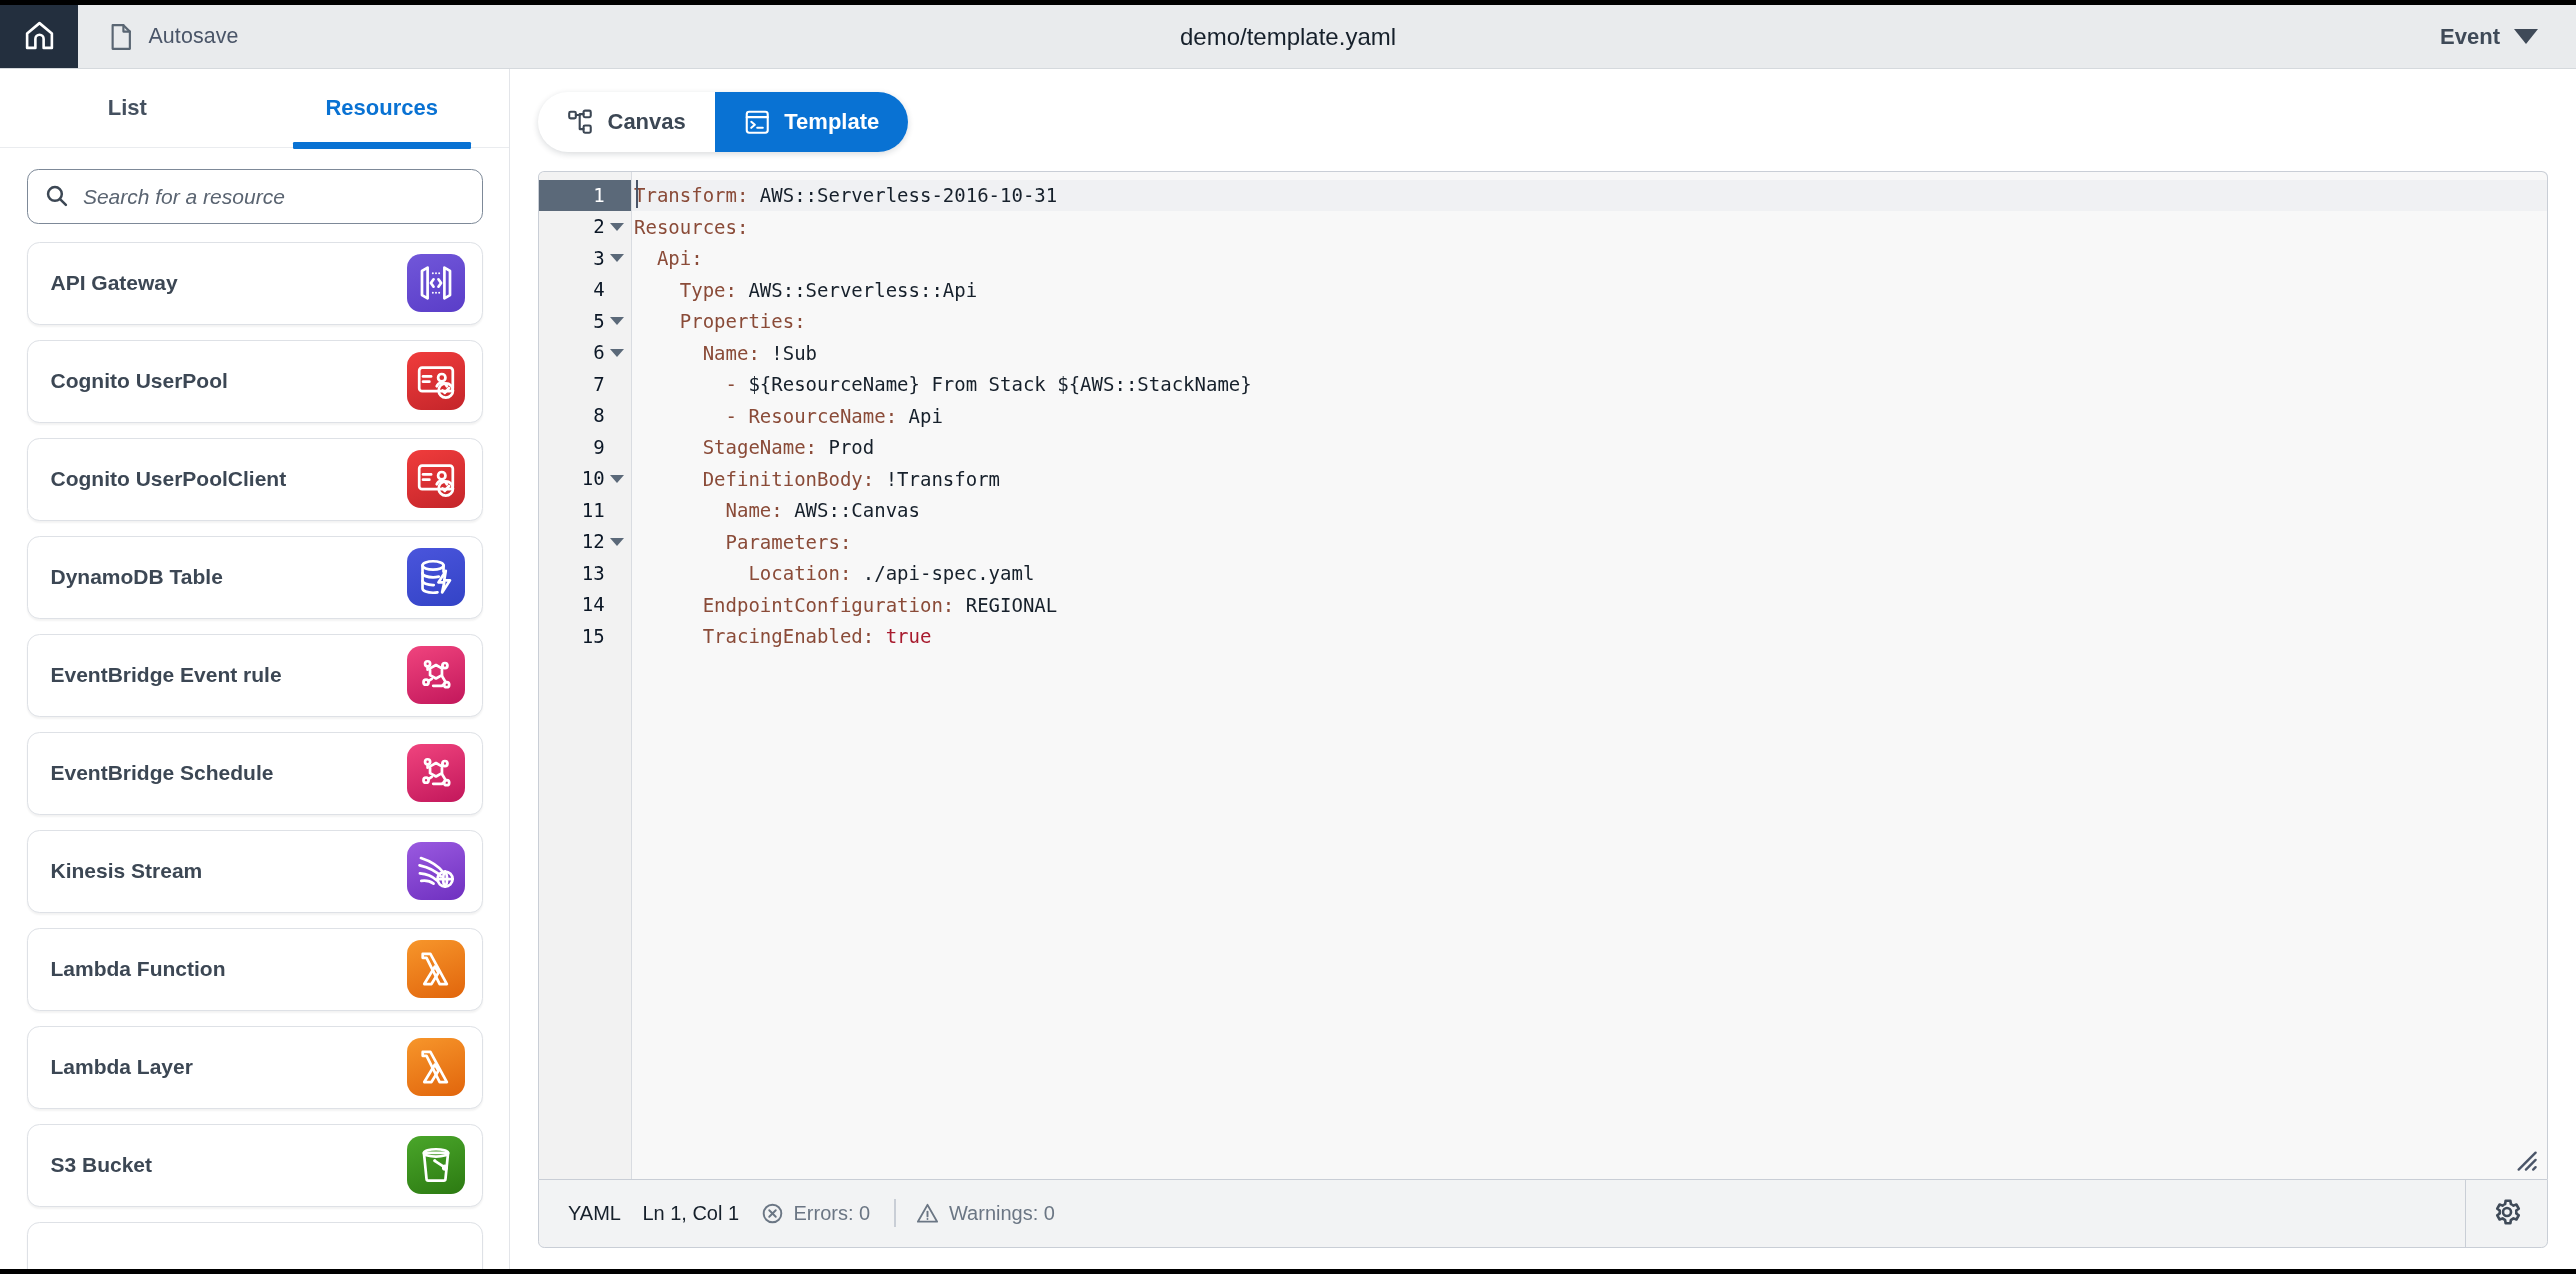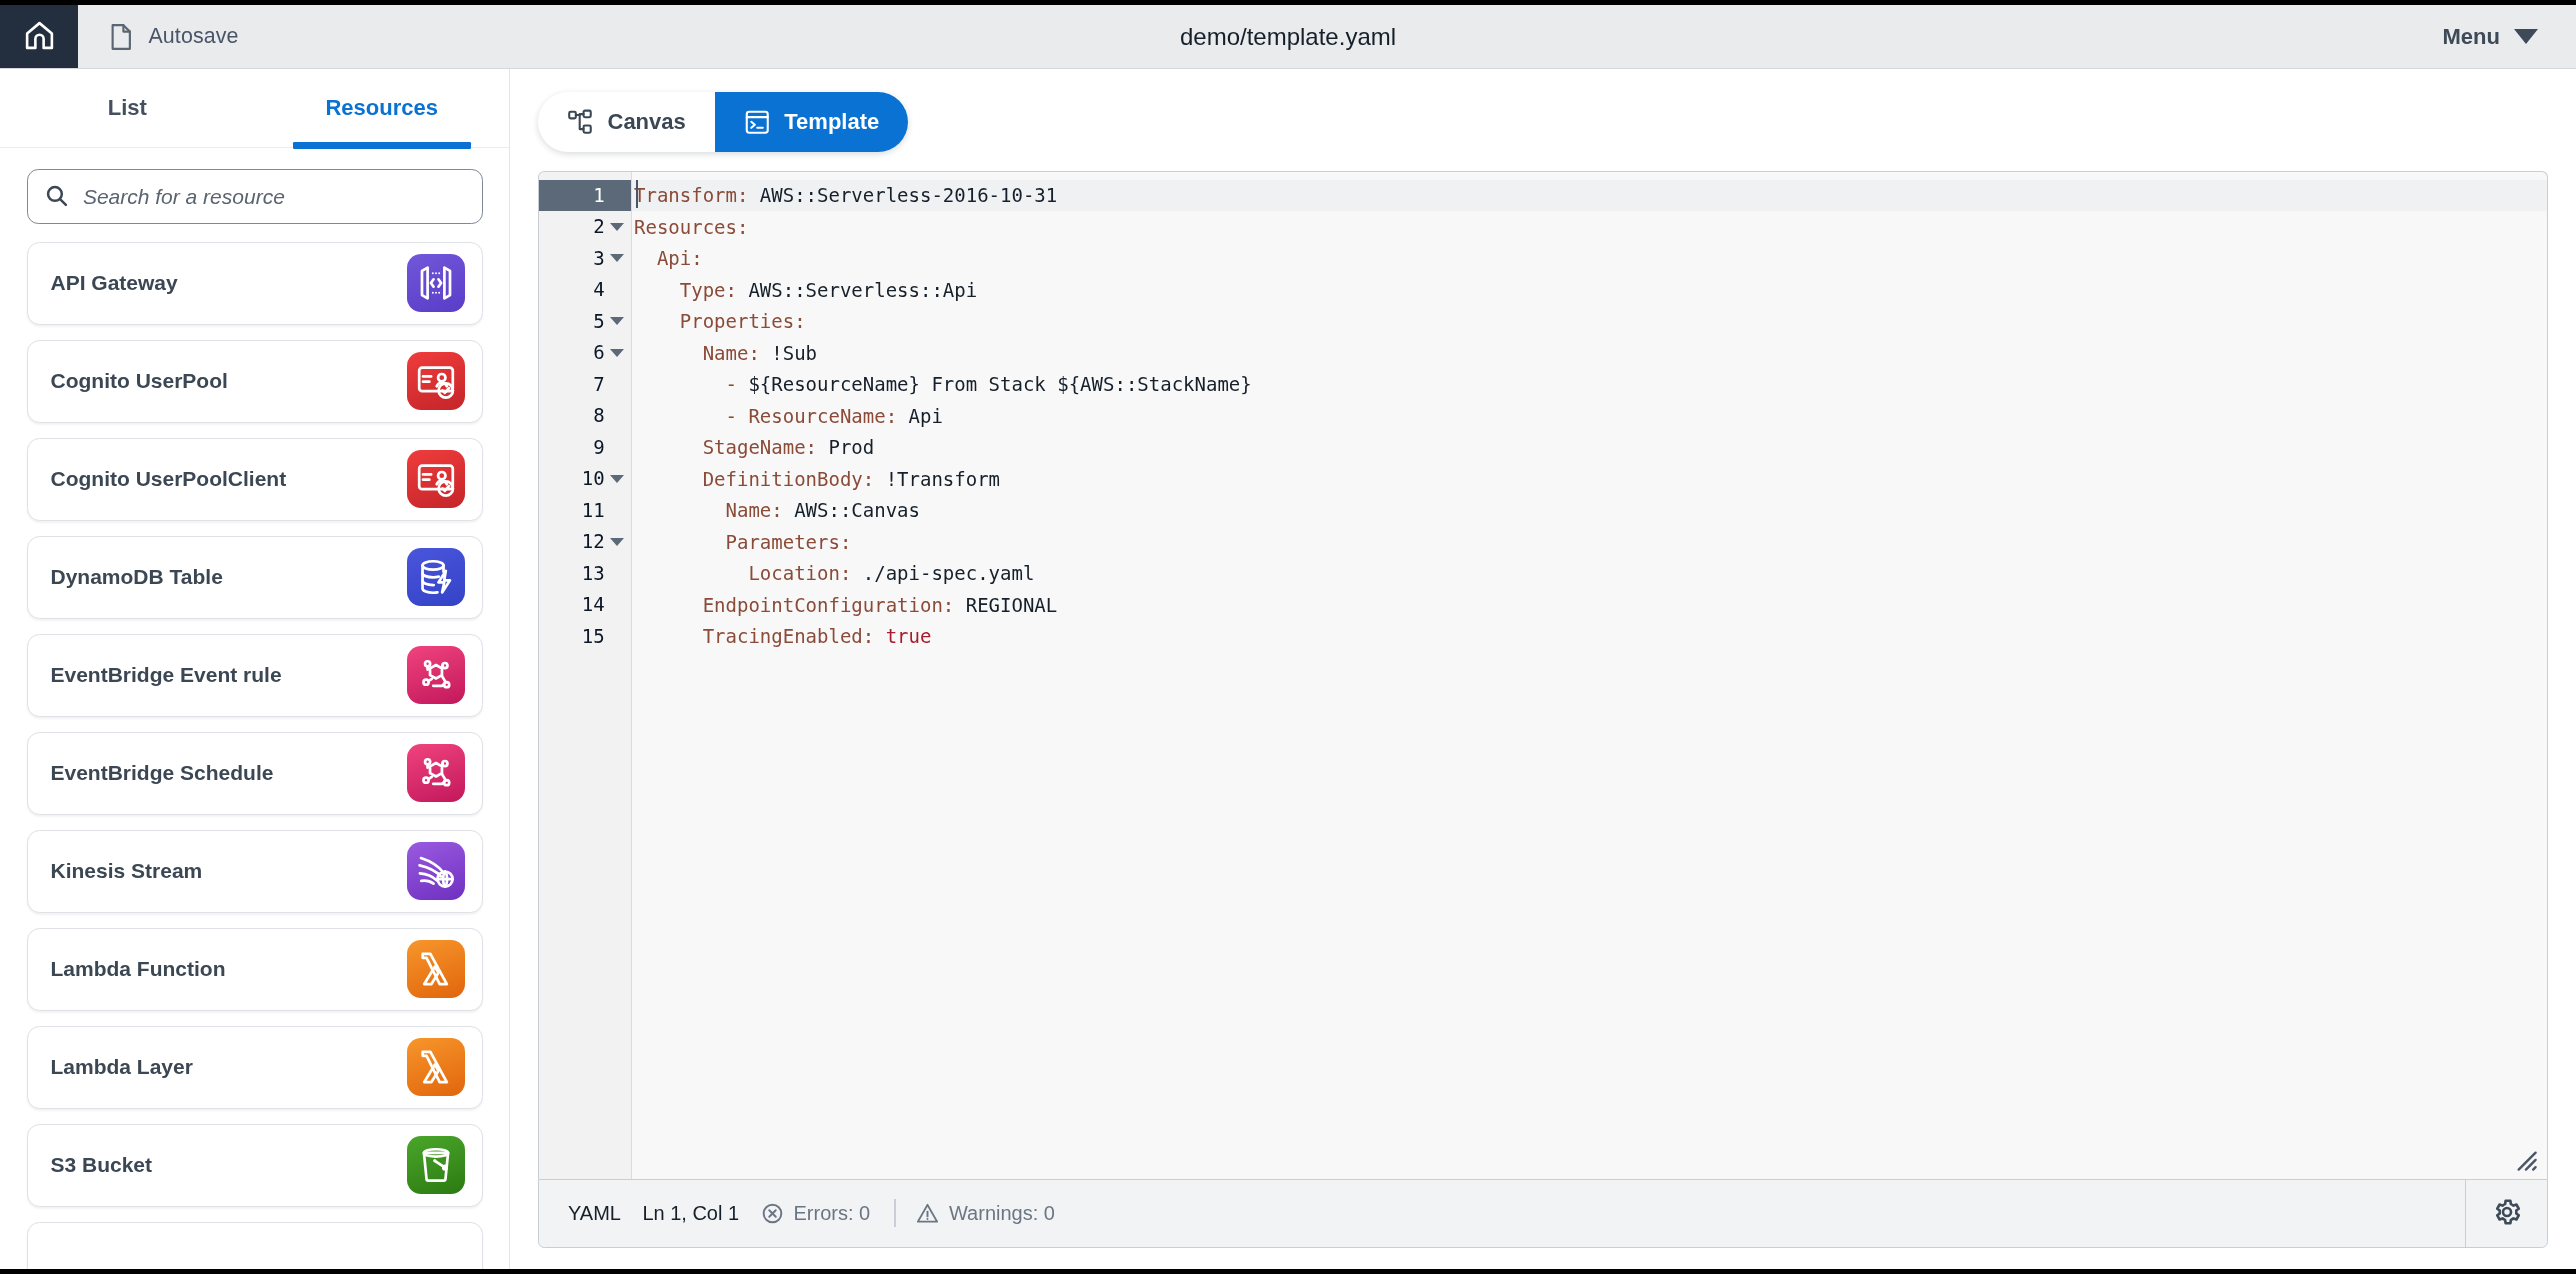--- a/index.html
+++ b/index.html
@@ -401,21 +401,21 @@
           <path d="M4 2 H14 L20 8 V24 H4 Z"></path>
           <path d="M14 2 V8 H20"></path>
         </svg>
       </span>
       <span class="label">Autosave</span>
     </div>
 
     <div class="doc-title">demo/template.yaml</div>
 
     <div class="menu-btn">
-      <span class="mlabel">Menu</span>
+      <span class="mlabel">Event</span>
       <span class="caret"></span>
     </div>
   </div>
 
   <div class="body">
 
     <div class="sidebar">
 
       <div class="tabs">
         <div class="tab">

